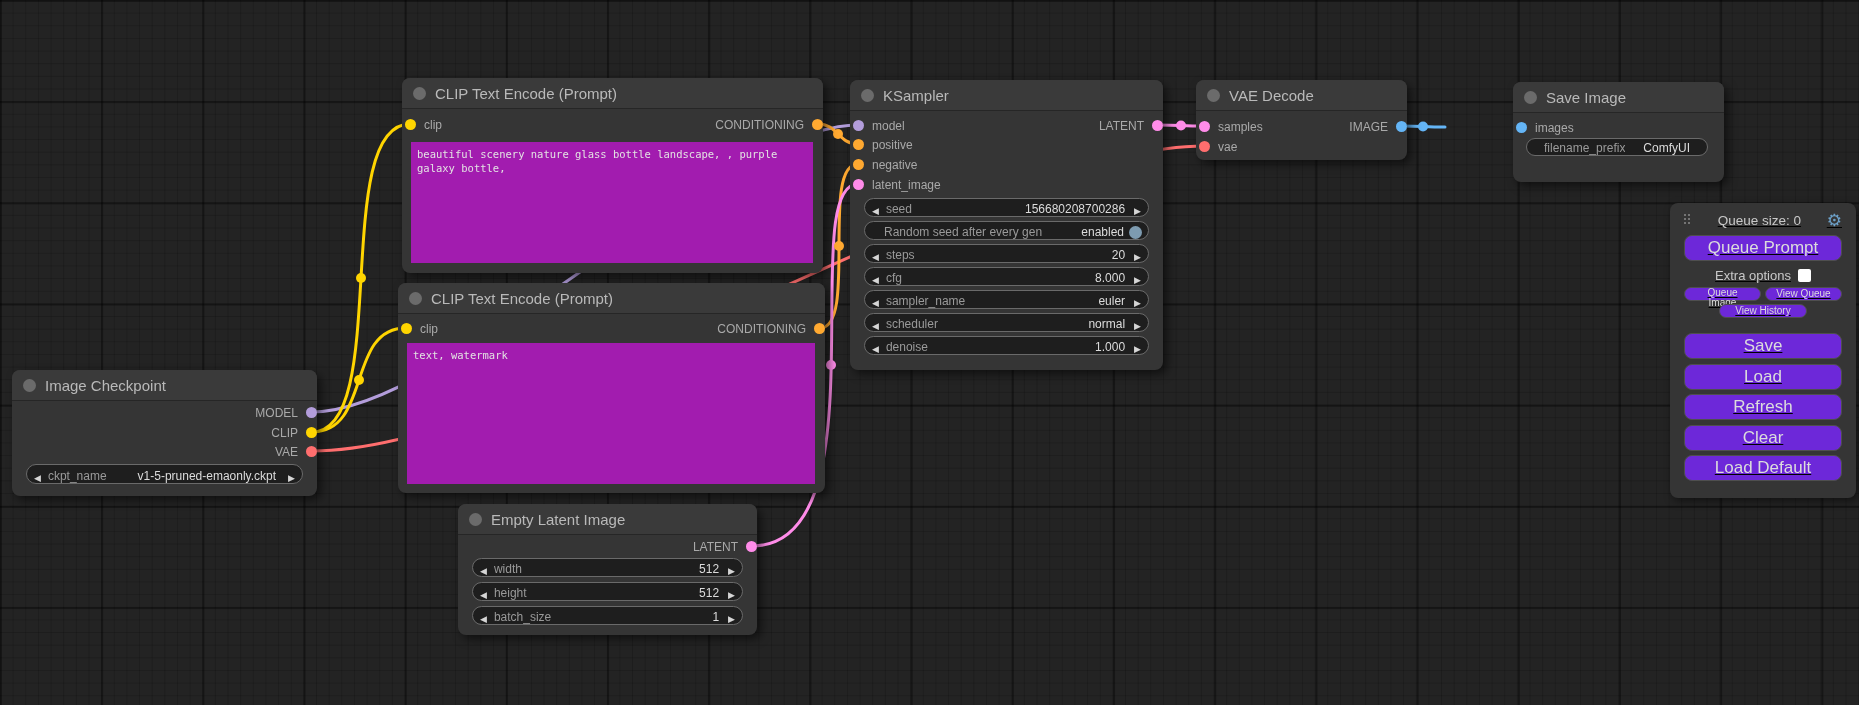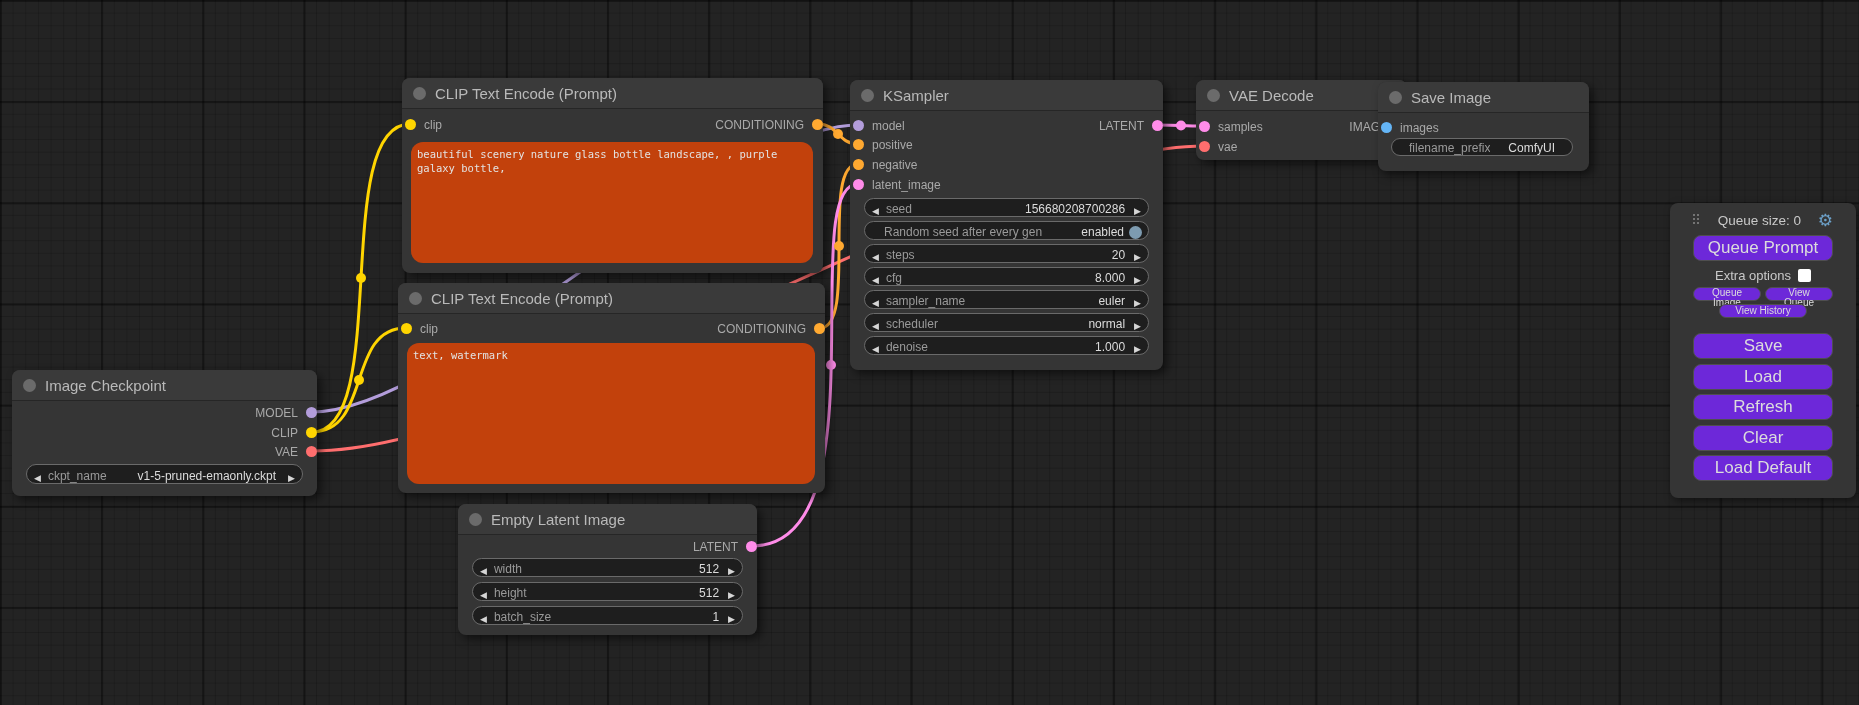--- a/index.html
+++ b/index.html
@@ -33,29 +33,29 @@
   .combo{position:absolute;left:14px;right:14px;height:19px;border-radius:10px;
         background:#1e1e1e;border:1px solid #6a6a6a;display:flex;align-items:flex-end;
         font-size:12px;padding:0 7px;box-sizing:border-box;}
   .combo .arrow{font-size:9px;color:#d6d6d6;flex:none;line-height:1;}
   .combo .wlabel{color:#9a9a9a;margin-left:7px;overflow:hidden;white-space:nowrap;}
   .combo .spacer{flex:1;}
   .combo .wvalue{color:#dcdcdc;margin-right:9px;white-space:nowrap;}
   .combo.noarrow .wlabel{margin-left:12px;}
   .combo .toggle{width:13px;height:13px;border-radius:50%;flex:none;margin-right:-1px;}
 
-  .prompt-text{position:absolute;left:9px;right:10px;background:#c2410c;border-radius:12px;
+  .prompt-text{position:absolute;left:9px;right:10px;background:#a21caf;border-radius:0;
         font-family:"DejaVu Sans Mono",monospace;font-size:10.5px;line-height:14px;
         color:#e3e3e3;padding:5px 6px;box-sizing:border-box;white-space:pre-wrap;
         word-break:break-word;overflow:hidden;}
 
   
   .side-menu{position:absolute;left:1670px;top:203px;width:186px;height:295px;z-index:3;
         background:#353535;border-radius:8px;box-shadow:3px 3px 9px rgba(0,0,0,0.5);
-        padding:8px 23px;box-sizing:border-box;}
+        padding:8px 14px;box-sizing:border-box;text-decoration:underline;}
   .menu-header{display:flex;align-items:center;height:18px;margin-bottom:6px;}
   .drag-handle{display:grid;grid-template-columns:repeat(2,4px);grid-auto-rows:4px;flex:none;cursor:move;}
   .drag-handle i{width:2px;height:2px;border-radius:50%;background:#8a8a8a;display:block;}
   .queue-size{flex:1;text-align:center;font-size:13.5px;color:#c9c9c9;}
   .gear{font-size:17px;line-height:1;cursor:pointer;flex:none;}
   .btn{display:block;width:100%;background:#6d28d9;border:1px solid #4f4f4f;border-radius:8px;
         color:#dcdcdc;font-family:"Liberation Sans",sans-serif;cursor:pointer;box-sizing:border-box;}
   .btn.big{height:26px;font-size:17px;margin-bottom:4.5px;padding:0;}
   .extra-row{display:flex;align-items:center;justify-content:center;gap:7px;height:17px;margin:6px 0 3px;}
   .extra-row span.lbl{font-size:13px;color:#c9c9c9;}
@@ -268,21 +268,21 @@
     <div class="slot in" style="top:59px">
       <span class="port" style="background: rgb(255, 110, 110);"></span>
       <span>vae</span>
     </div>
     <div class="slot out" style="top:39px">
       <span>IMAGE</span>
       <span class="port" style="background: rgb(100, 181, 246);"></span>
     </div>
   </div>
 
-  <div class="node" style="left:1378px;top:82px;width:211px;height:89px">
+  <div class="node" style="left:1513px;top:82px;width:211px;height:100px">
     <div class="node-header">
       <span class="collapse-dot"></span>
       <span class="node-title">Save Image</span>
     </div>
     <div class="slot in" style="top:38px">
       <span class="port" style="background: rgb(100, 181, 246);"></span>
       <span>images</span>
     </div>
     <div class="combo noarrow" style="top:56px;left:13px;right:16px;height:18px;justify-content:space-between;padding:0 17px">
       <span class="wlabel" style="margin-left:0">filename_prefix</span>

